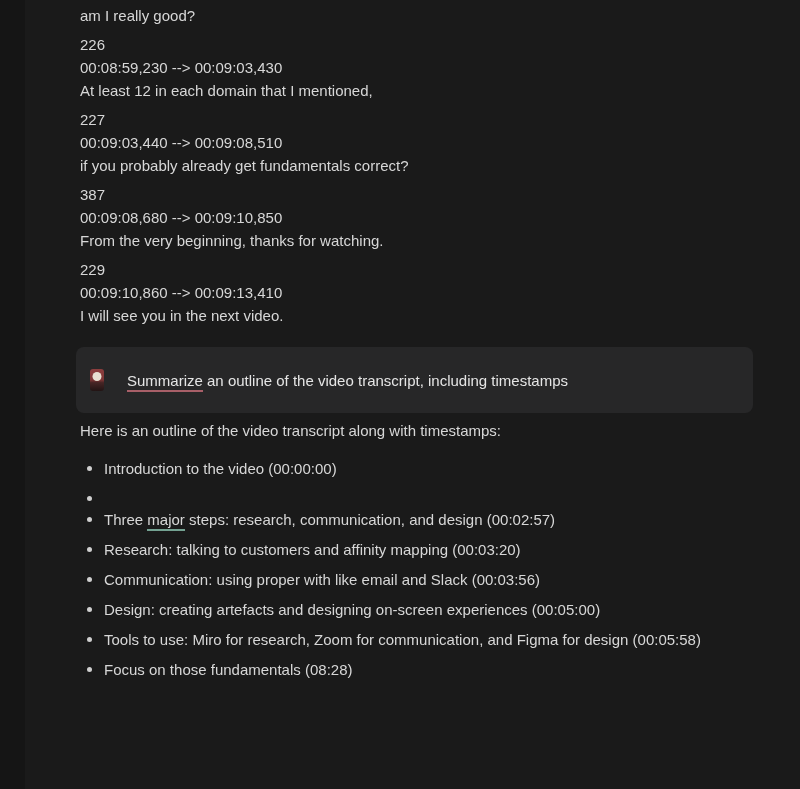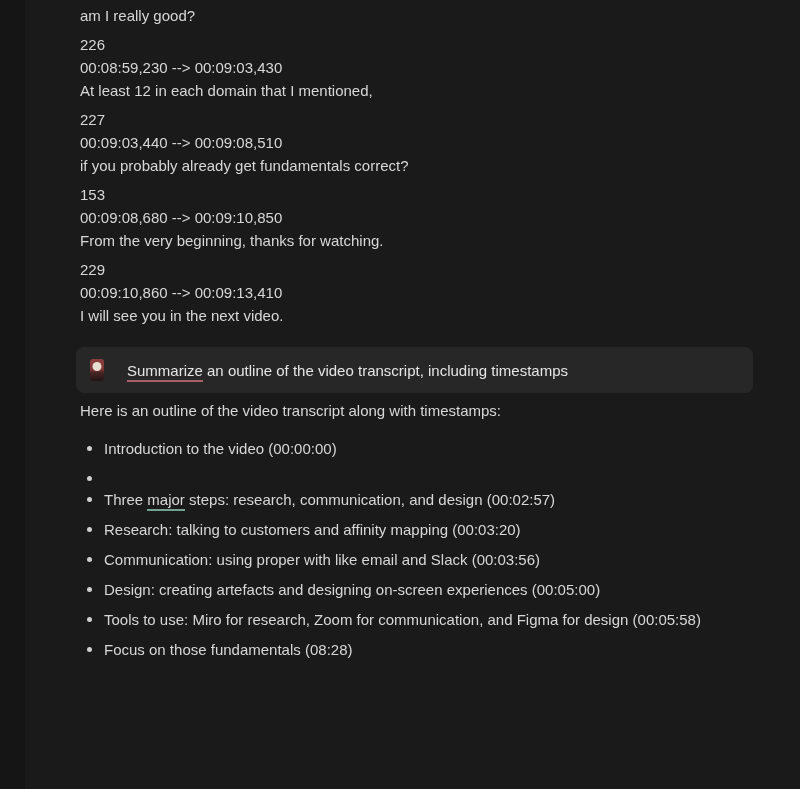--- a/index.html
+++ b/index.html
@@ -18,21 +18,21 @@
     background: #151515;
   }
   .content {
     position: absolute; left: 80px; top: 4px; width: 690px;
   }
   .t-line { line-height: 23px; margin: 0; white-space: nowrap; }
   .cue { margin-top: 6px; }
 
   .prompt-box {
     margin-top: 20px; margin-left: -4px;
-    width: 677px; height: 46px;
+    width: 677px; height: 66px;
     box-sizing: border-box;
     border-radius: 8px;
     background: #272728;
     display: flex; align-items: center;
     padding: 0 16px 0 14px;
   }
   .icon-card {
     width: 14px; height: 22px; flex: none;
     border-radius: 3px; margin-right: 23px;
     background: linear-gradient(180deg, #8d3e3e 0%, #7e3636 50%, #472525 62%, #221414 100%);
@@ -80,21 +80,21 @@
     <p class="t-line">At least 12 in each domain that I mentioned,</p>
   </div>
 
   <div class="cue">
     <p class="t-line">227</p>
     <p class="t-line">00:09:03,440 --&gt; 00:09:08,510</p>
     <p class="t-line">if you probably already get fundamentals correct?</p>
   </div>
 
   <div class="cue">
-    <p class="t-line">153</p>
+    <p class="t-line">387</p>
     <p class="t-line">00:09:08,680 --&gt; 00:09:10,850</p>
     <p class="t-line">From the very beginning, thanks for watching.</p>
   </div>
 
   <div class="cue">
     <p class="t-line">229</p>
     <p class="t-line">00:09:10,860 --&gt; 00:09:13,410</p>
     <p class="t-line">I will see you in the next video.</p>
   </div>
 

